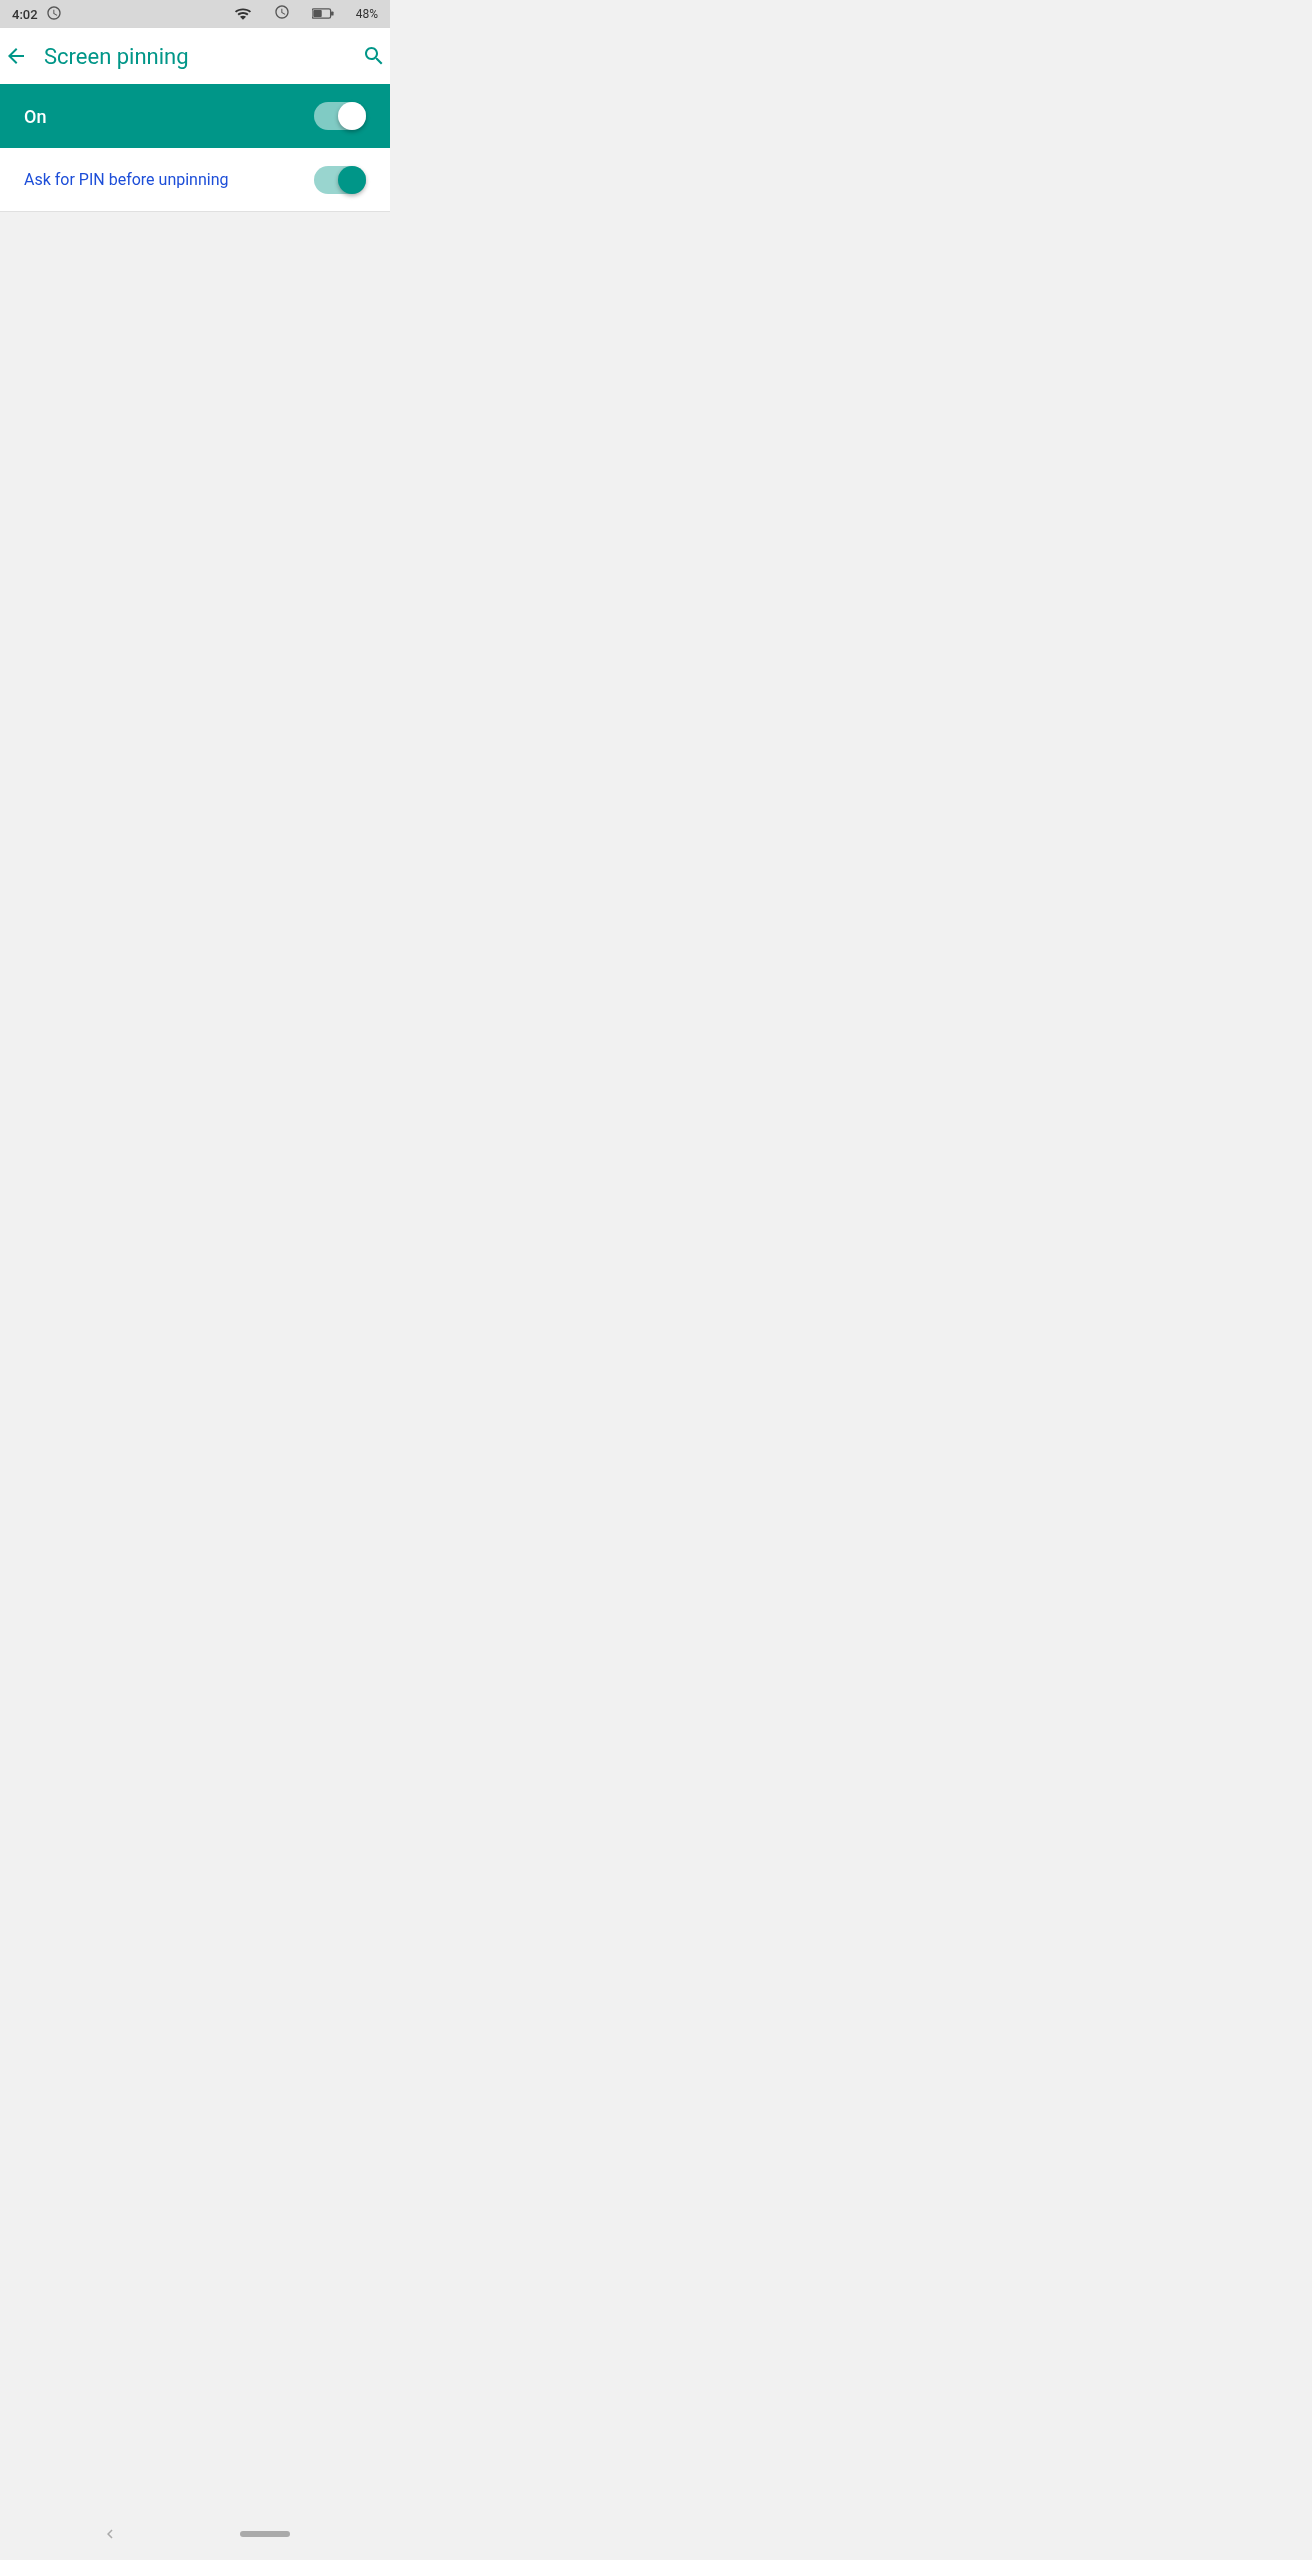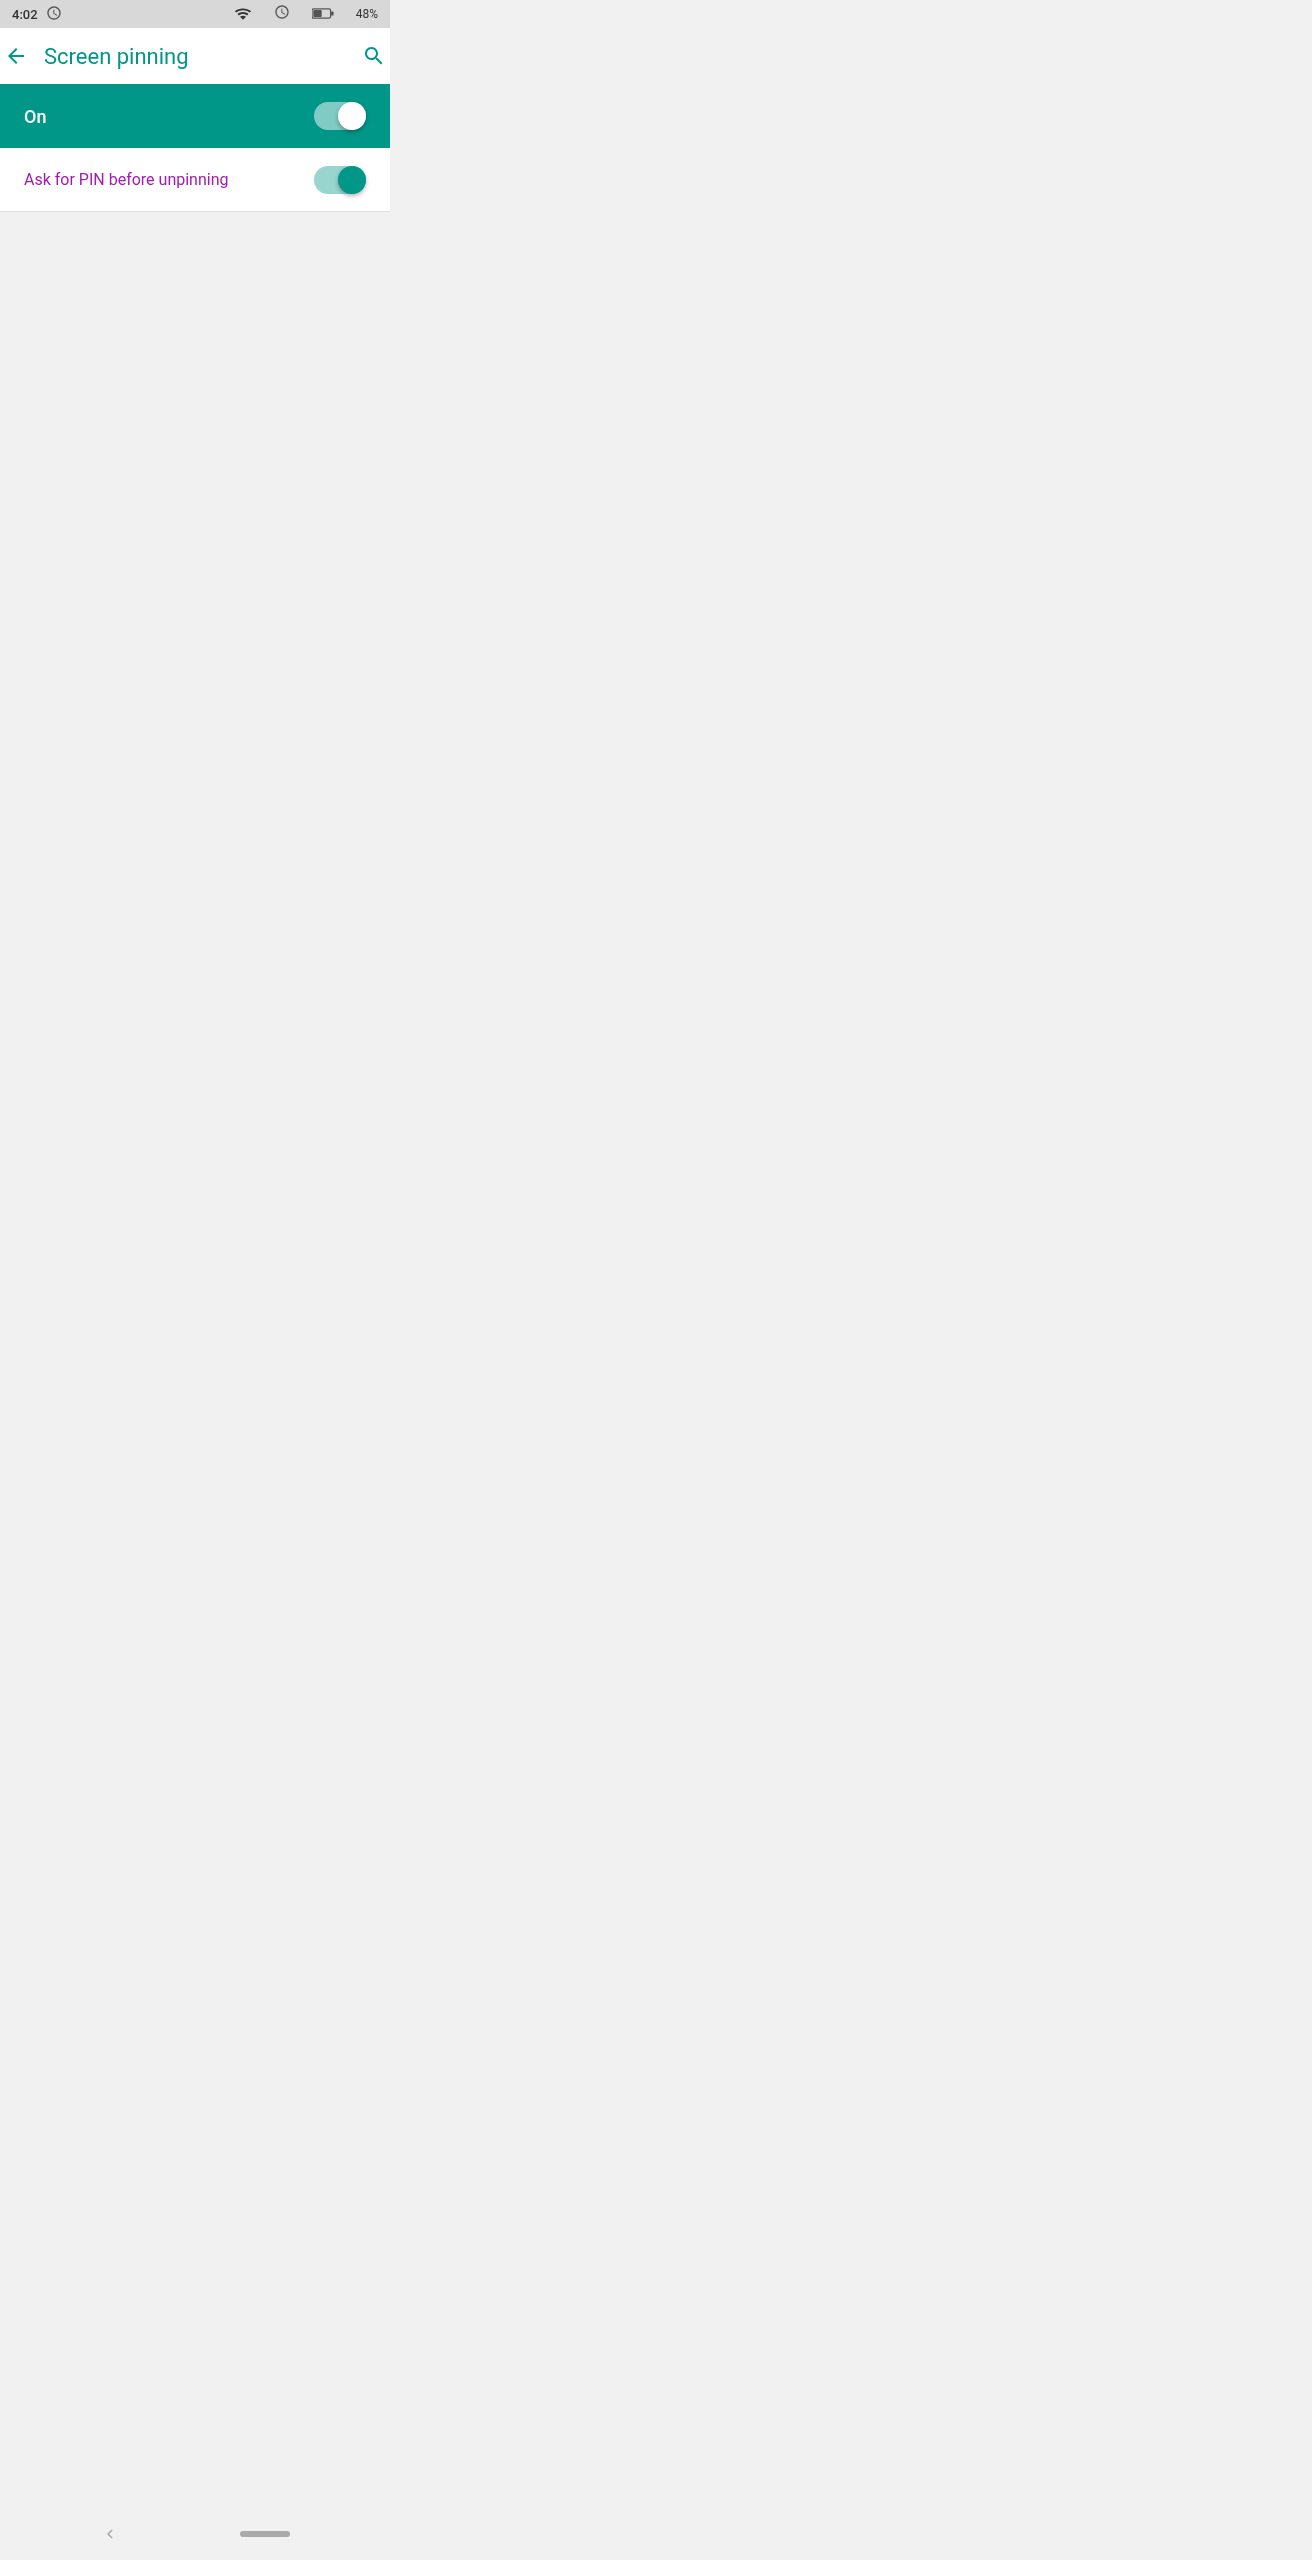--- a/index.html
+++ b/index.html
@@ -141,21 +141,21 @@
       height: 64px;
       display: flex;
       align-items: center;
       justify-content: space-between;
       padding: 0 24px;
       border-bottom: 1px solid #e0e0e0;
     }
 
     .toggle-label {
       font-size: 16px;
-      color: #a21caf;
+      color: #1d4ed8;
     }
 
     
     .toggle-switch-teal {
       position: relative;
       display: inline-block;
       width: 52px;
       height: 28px;
       cursor: pointer;
     }

